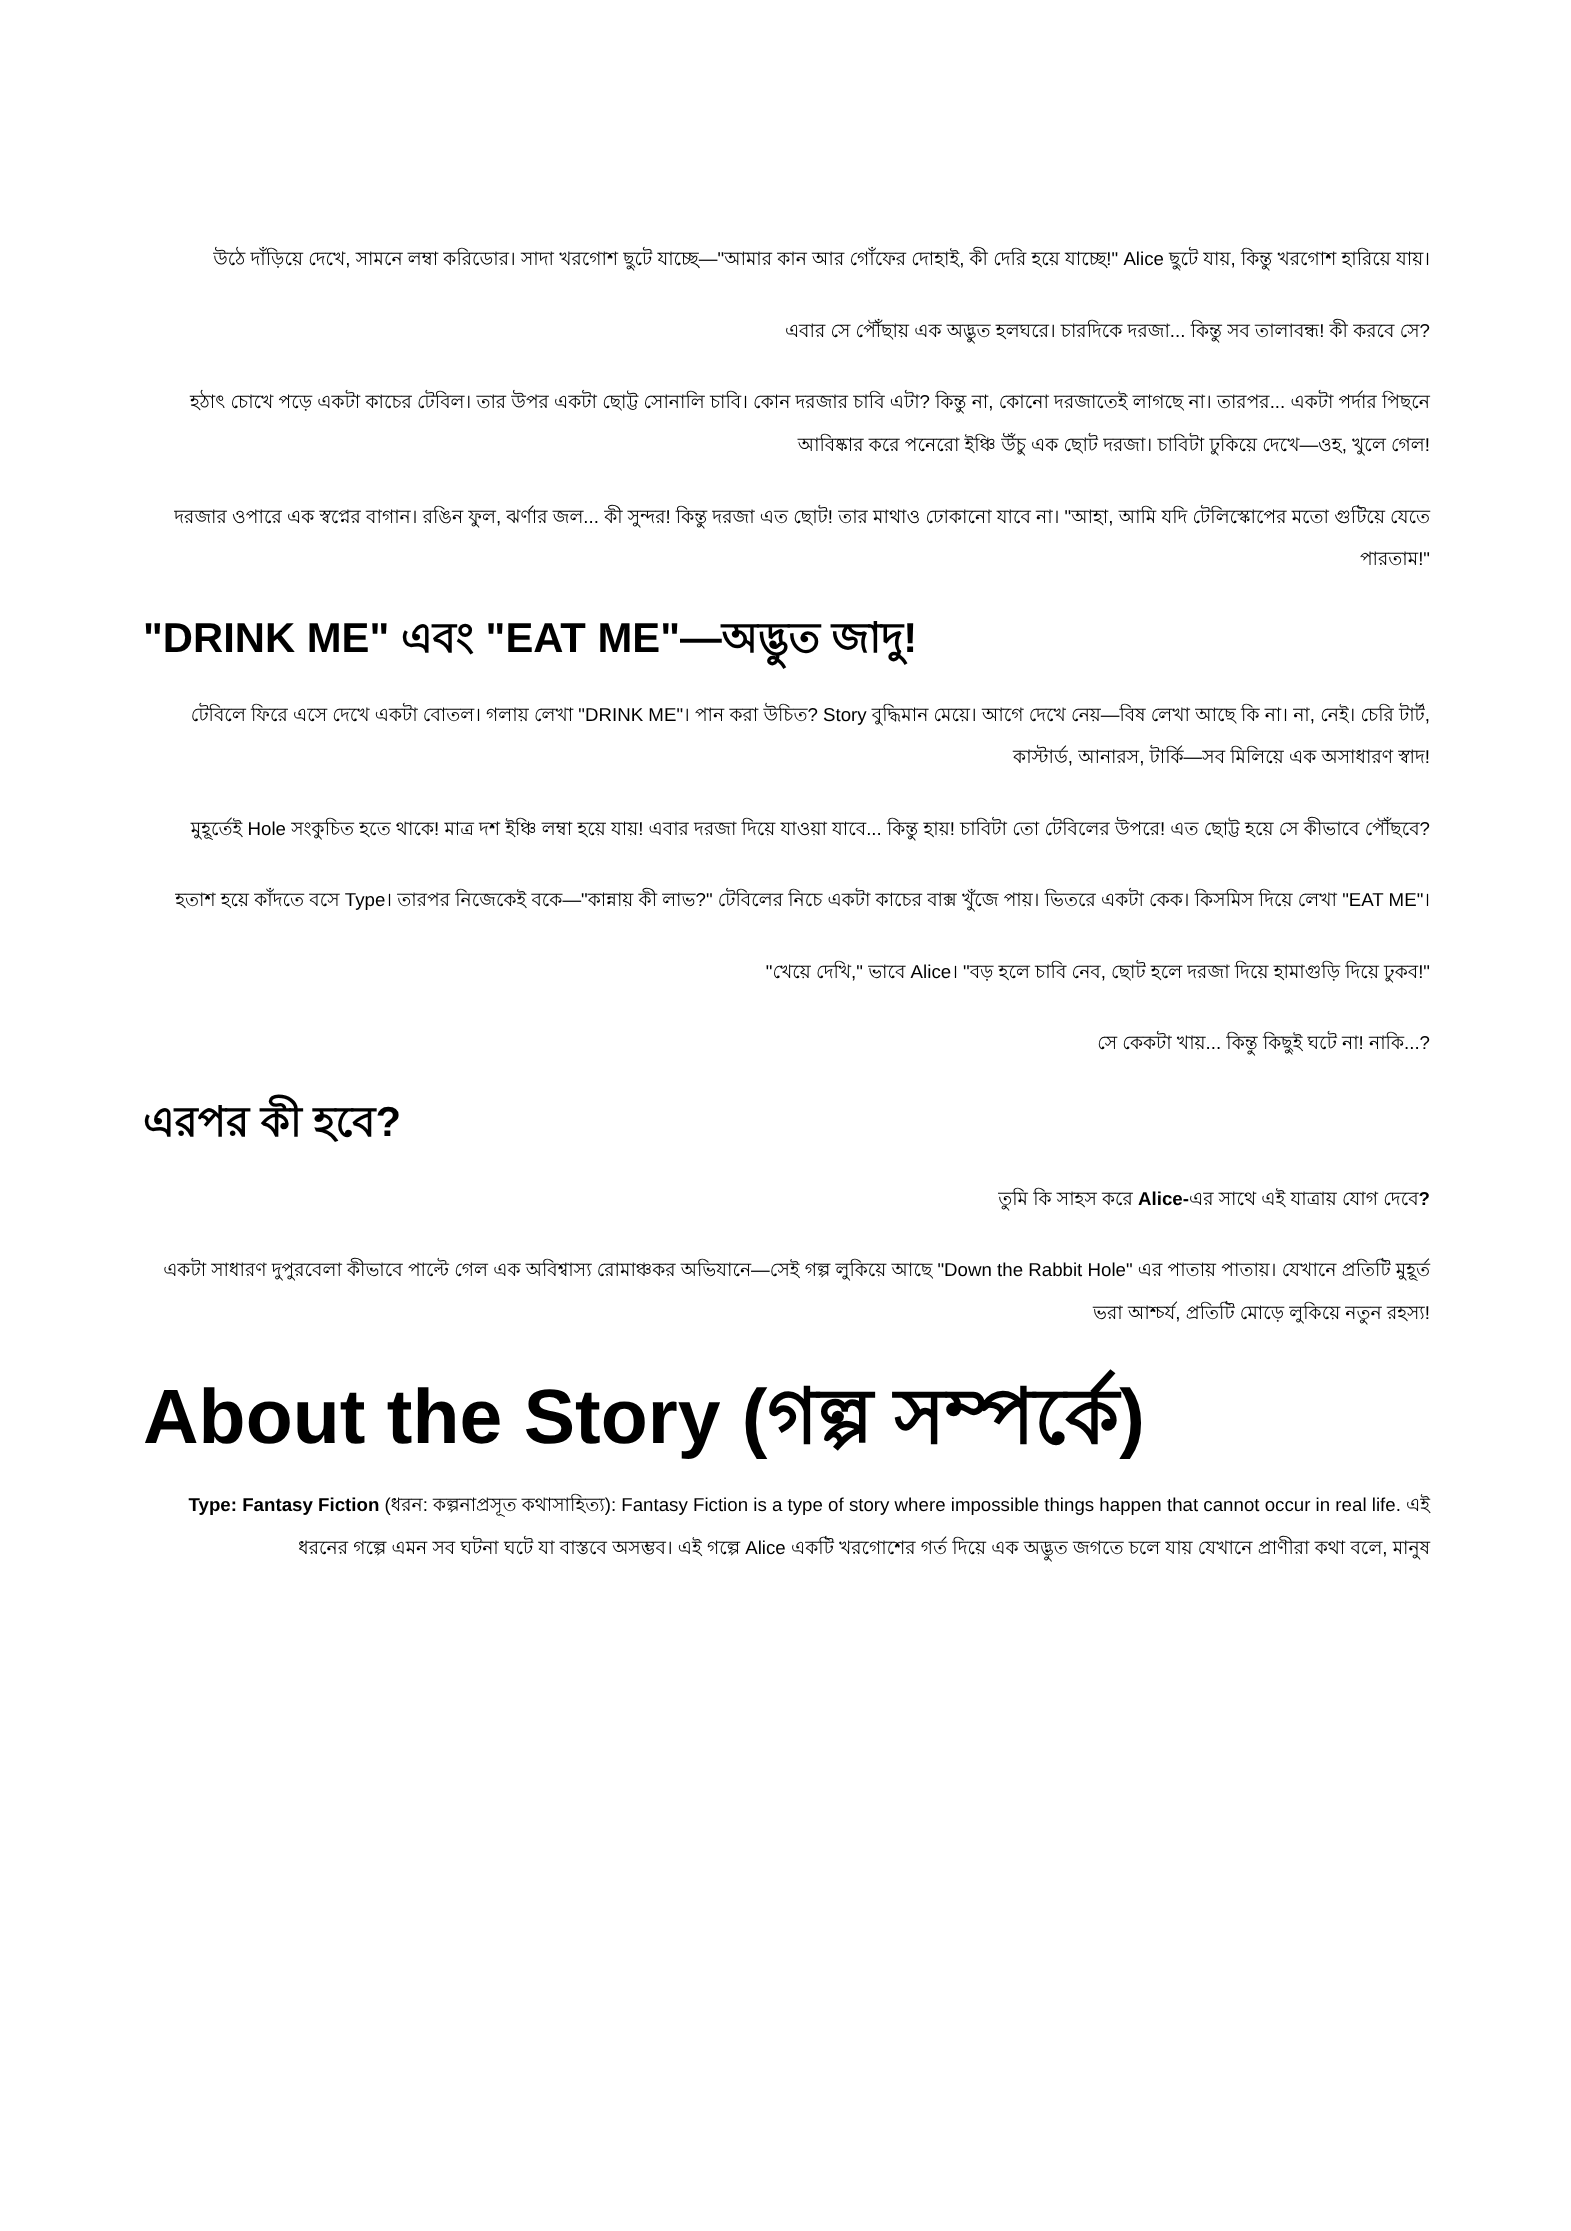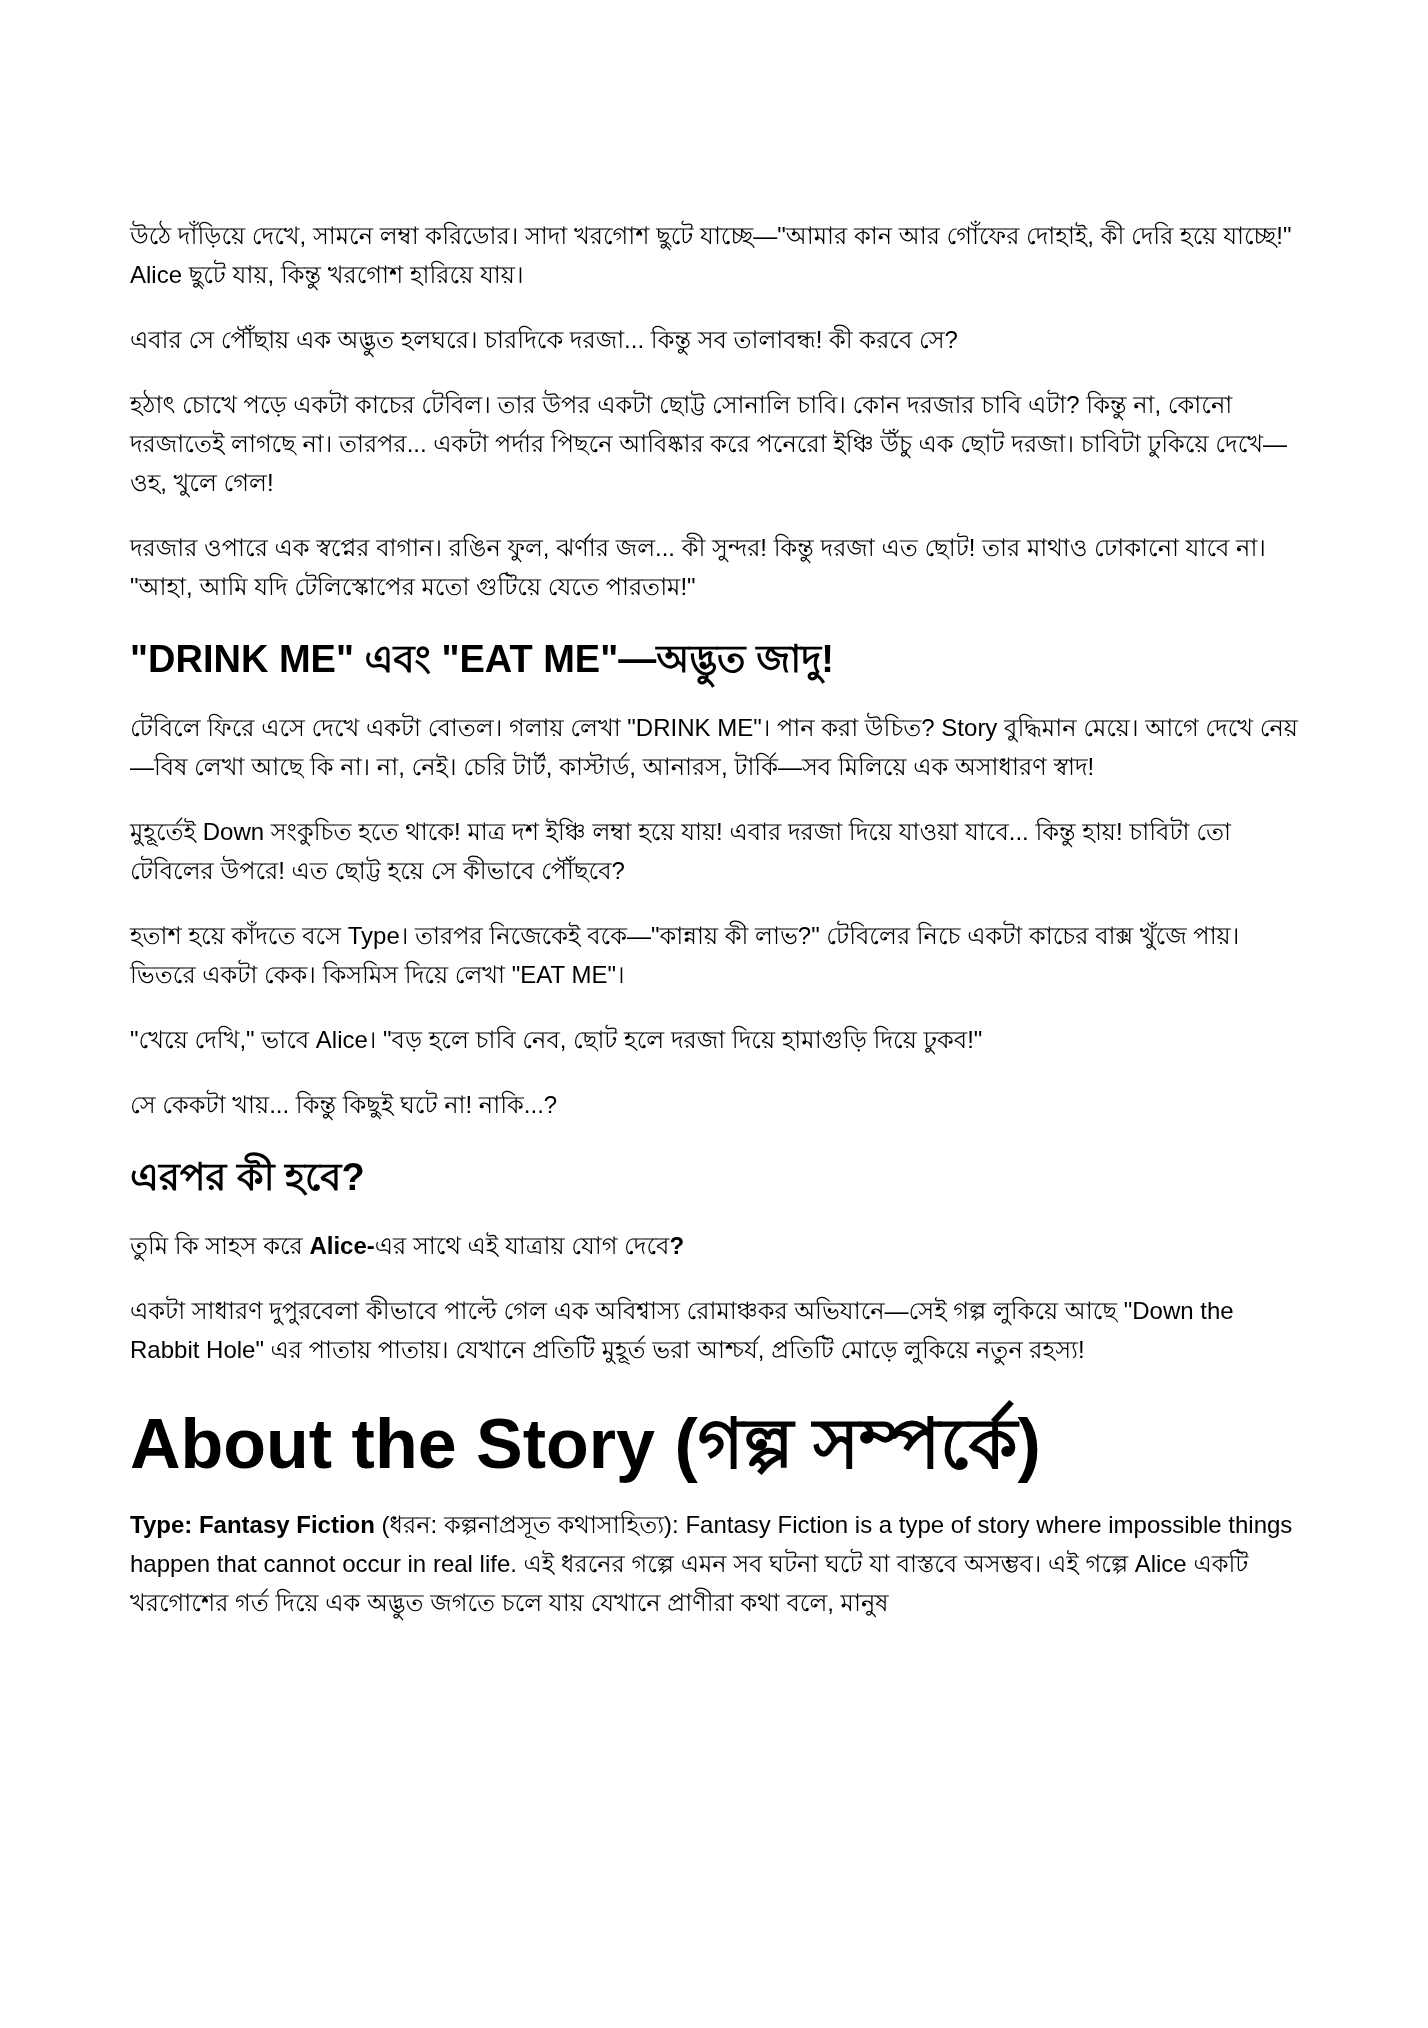--- a/index.html
+++ b/index.html
@@ -14,24 +14,25 @@
     color: #000000;
   }
   .page {
     box-sizing: border-box;
     width: 1428px;
     min-height: 2028px;
     padding: 216px 128px 80px 130px;
     background: #ffffff;
   }
   .page p {
-    font-size: 24px;
+    font-size: 17px;
     line-height: 39px;
     margin: 0 0 26px 0;
     color: #000000;
+    text-align: right;
   }
   .page h2 {
     font-size: 38px;
     line-height: 46px;
     font-weight: bold;
     margin: 30px 0 26px 0;
     color: #000000;
   }
   .page h1 {
     font-size: 70px;
@@ -52,21 +53,21 @@
   <p>এবার সে পৌঁছায় এক অদ্ভুত হলঘরে। চারদিকে দরজা... কিন্তু সব তালাবন্ধ! কী করবে সে?</p>
 
   <p>হঠাৎ চোখে পড়ে একটা কাচের টেবিল। তার উপর একটা ছোট্ট সোনালি চাবি। কোন দরজার চাবি এটা? কিন্তু না, কোনো দরজাতেই লাগছে না। তারপর... একটা পর্দার পিছনে আবিষ্কার করে পনেরো ইঞ্চি উঁচু এক ছোট দরজা। চাবিটা ঢুকিয়ে দেখে—ওহ, খুলে গেল!</p>
 
   <p>দরজার ওপারে এক স্বপ্নের বাগান। রঙিন ফুল, ঝর্ণার জল... কী সুন্দর! কিন্তু দরজা এত ছোট! তার মাথাও ঢোকানো যাবে না। "আহা, আমি যদি টেলিস্কোপের মতো গুটিয়ে যেতে পারতাম!"</p>
 
   <h2>"DRINK ME" এবং "EAT ME"—অদ্ভুত জাদু!</h2>
 
   <p>টেবিলে ফিরে এসে দেখে একটা বোতল। গলায় লেখা "DRINK ME"। পান করা উচিত? Story বুদ্ধিমান মেয়ে। আগে দেখে নেয়—বিষ লেখা আছে কি না। না, নেই। চেরি টার্ট, কাস্টার্ড, আনারস, টার্কি—সব মিলিয়ে এক অসাধারণ স্বাদ!</p>
 
-  <p>মুহূর্তেই Down সংকুচিত হতে থাকে! মাত্র দশ ইঞ্চি লম্বা হয়ে যায়! এবার দরজা দিয়ে যাওয়া যাবে... কিন্তু হায়! চাবিটা তো টেবিলের উপরে! এত ছোট্ট হয়ে সে কীভাবে পৌঁছবে?</p>
+  <p>মুহূর্তেই Hole সংকুচিত হতে থাকে! মাত্র দশ ইঞ্চি লম্বা হয়ে যায়! এবার দরজা দিয়ে যাওয়া যাবে... কিন্তু হায়! চাবিটা তো টেবিলের উপরে! এত ছোট্ট হয়ে সে কীভাবে পৌঁছবে?</p>
 
   <p>হতাশ হয়ে কাঁদতে বসে Type। তারপর নিজেকেই বকে—"কান্নায় কী লাভ?" টেবিলের নিচে একটা কাচের বাক্স খুঁজে পায়। ভিতরে একটা কেক। কিসমিস দিয়ে লেখা "EAT ME"।</p>
 
   <p>"খেয়ে দেখি," ভাবে Alice। "বড় হলে চাবি নেব, ছোট হলে দরজা দিয়ে হামাগুড়ি দিয়ে ঢুকব!"</p>
 
   <p>সে কেকটা খায়... কিন্তু কিছুই ঘটে না! নাকি...?</p>
 
   <h2>এরপর কী হবে?</h2>
 
 

